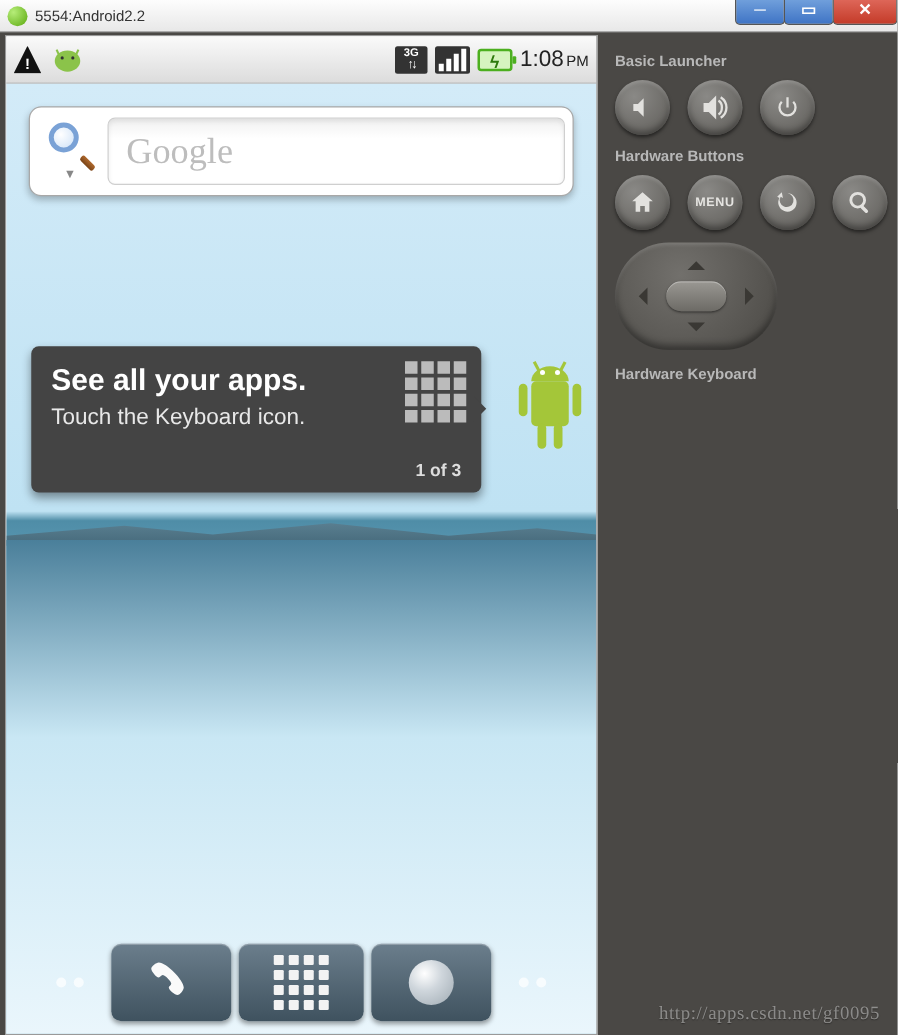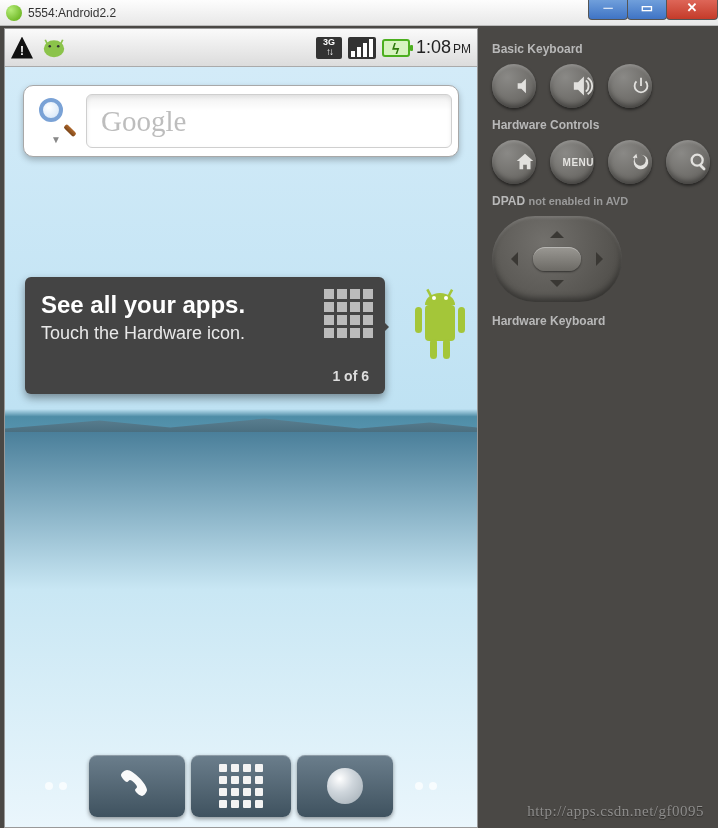--- a/index.html
+++ b/index.html
@@ -73,21 +73,21 @@
   .appgrid { display:grid; grid-template-columns:repeat(4,8px); gap:4px;}
   .appgrid div { width:8px; height:8px; background:#f3f3f3; border-radius:1px;}
   .globe { width:36px; height:36px; border-radius:50%; background:radial-gradient(circle at 35% 30%, #fff, #cfd6dc 40%, #9faab2);}
   .phoneIcon svg { width:40px; height:40px; }
 
   
   .sidepanel { flex:1; padding:10px 8px 8px 14px; color:#d4d4d4; font-size:12px; }
   .label { color:#b8b8b8; font-weight:bold; font-size:12px; margin-bottom:8px; margin-top:6px;}
   .sublabel { color:#9a9a9a; font-size:11px; }
   .btnrow { display:flex; gap:14px; margin-bottom:10px;}
-  .ctrlBtn { width:44px; height:44px; border-radius:50%; background:radial-gradient(circle at 35% 30%, #8a8986, #5d5b57); box-shadow:inset 0 2px 3px rgba(255,255,255,.2), inset 0 -3px 5px rgba(0,0,0,.35), 0 2px 3px rgba(0,0,0,.5); display:flex; align-items:center; justify-content:flex-end; color:#e5e4e1; cursor:pointer;}
+  .ctrlBtn { width:44px; height:44px; border-radius:50%; background:radial-gradient(circle at 35% 30%, #8a8986, #5d5b57); box-shadow:inset 0 2px 3px rgba(255,255,255,.2), inset 0 -3px 5px rgba(0,0,0,.35), 0 2px 3px rgba(0,0,0,.5); display:flex; align-items:center; justify-content:center; color:#e5e4e1; cursor:pointer;}
   .ctrlBtn svg { width:22px; height:22px; fill:#e2e1de; }
   .ctrlBtn.menu { font-size:10px; font-weight:bold; letter-spacing:.5px;}
   .dpad { width:130px; height:86px; background:radial-gradient(circle at 40% 30%, #72706c, #4a4844); border-radius:44px; margin:4px 0 12px; position:relative; box-shadow:inset 0 2px 3px rgba(255,255,255,.15), inset 0 -4px 6px rgba(0,0,0,.4); display:flex; align-items:center; justify-content:center;}
   .dpad .center { width:48px; height:24px; border-radius:12px; background:linear-gradient(#9a9893,#6c6a65); box-shadow:0 1px 2px rgba(0,0,0,.5), inset 0 1px 0 rgba(255,255,255,.3);}
   .dpad .tri { position:absolute; width:0; height:0; border:7px solid transparent; }
   .dpad .up { top:8px; border-bottom-color:#3a3834;}
   .dpad .down { bottom:8px; border-top-color:#3a3834;}
   .dpad .left { left:12px; border-right-color:#3a3834;}
   .dpad .right { right:12px; border-left-color:#3a3834;}
   .kbsection .desc { color:#bfbfbf; font-size:11px; margin-top:2px; line-height:1.3;}
@@ -176,22 +176,22 @@
             <div></div>
             <div></div>
             <div></div>
             <div></div>
             <div></div>
             <div></div>
             <div></div>
             <div></div>
         </div>
         <h3>See all your apps.</h3>
-        <p>Touch the Hardware icon.</p>
-        <div class="pager">1 of 6</div>
+        <p>Touch the Keyboard icon.</p>
+        <div class="pager">1 of 3</div>
       </div>
 
       <div class="androidMascot">
         <svg width="78" height="92" viewBox="0 0 78 92">
           <g fill="#a4c639">
             <path d="M24 18 a15 12 0 0 1 30 0 h-30z"></path>
             <rect x="24" y="18" width="30" height="36" rx="4"></rect>
             <rect x="14" y="20" width="7" height="26" rx="3.5"></rect>
             <rect x="57" y="20" width="7" height="26" rx="3.5"></rect>
             <rect x="29" y="52" width="7" height="20" rx="3.5"></rect>
@@ -241,41 +241,41 @@
         </div>
         <div class="dots">
             <span></span>
             <span></span>
           </div>
       </div>
     </div>
   </div>
 
   <div class="sidepanel">
-    <div class="label">Basic Keyboard</div>
+    <div class="label">Basic Launcher</div>
     <div class="btnrow">
       <div class="ctrlBtn">
         <svg viewBox="0 0 24 24">
             <path d="M4 9h4l5-5v16l-5-5H4z"></path>
           </svg>
       </div>
       <div class="ctrlBtn">
         <svg viewBox="0 0 24 24">
             <path d="M3 9h4l5-5v16l-5-5H3zM15 6c2 1 3 3 3 6s-1 5-3 6M17 3c3 2 5 5 5 9s-2 7-5 9" fill="none" stroke="#e2e1de" stroke-width="2"></path>
             <path d="M3 9h4l5-5v16l-5-5H3z"></path>
           </svg>
       </div>
       <div class="ctrlBtn">
         <svg viewBox="0 0 24 24">
             <path d="M11 3h2v9h-2zM6.3 6.3l1.4 1.4A6 6 0 1 0 16.3 7.7l1.4-1.4A8 8 0 1 1 6.3 6.3z"></path>
           </svg>
       </div>
     </div>
 
-    <div class="label">Hardware Controls</div>
+    <div class="label">Hardware Buttons</div>
     <div class="btnrow">
       <div class="ctrlBtn">
         <svg viewBox="0 0 24 24">
             <path d="M12 3l9 8h-3v9h-4v-5h-4v5H6v-9H3z"></path>
           </svg>
       </div>
       <div class="ctrlBtn menu">
           <span>MENU</span>
         </div>
       <div class="ctrlBtn">
@@ -284,21 +284,20 @@
           </svg>
       </div>
       <div class="ctrlBtn">
         <svg viewBox="0 0 24 24">
             <circle cx="10" cy="10" r="6" fill="none" stroke="#e2e1de" stroke-width="2.5"></circle>
             <rect x="14" y="14" width="8" height="3" rx="1.5" transform="rotate(45 14 14)"></rect>
           </svg>
       </div>
     </div>
 
-    <div class="label"><span>DPAD</span> <span class="sublabel">not enabled in AVD</span></div>
     <div class="dpad">
       <div class="tri up"></div>
       <div class="tri down"></div>
       <div class="tri left"></div>
       <div class="tri right"></div>
       <div class="center"></div>
     </div>
 
     <div class="kbsection">
       <div class="label" style="margin-bottom:2px">Hardware Keyboard</div>

